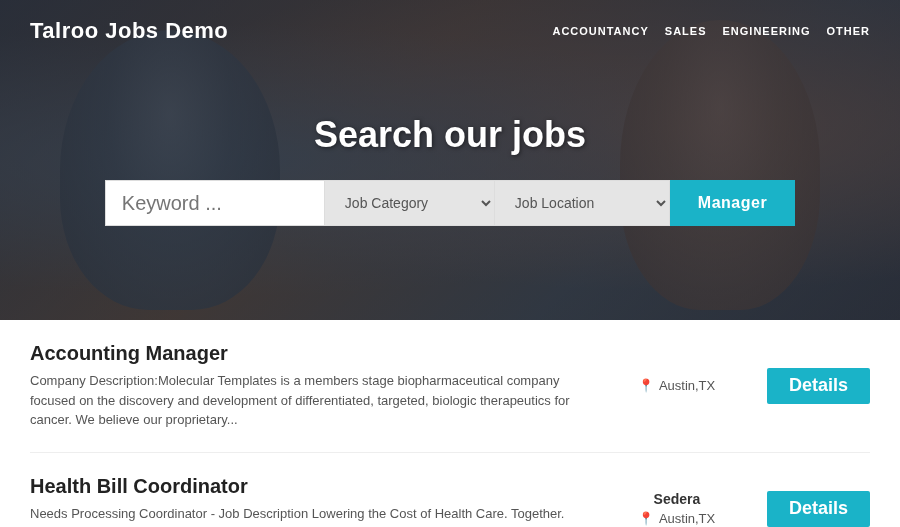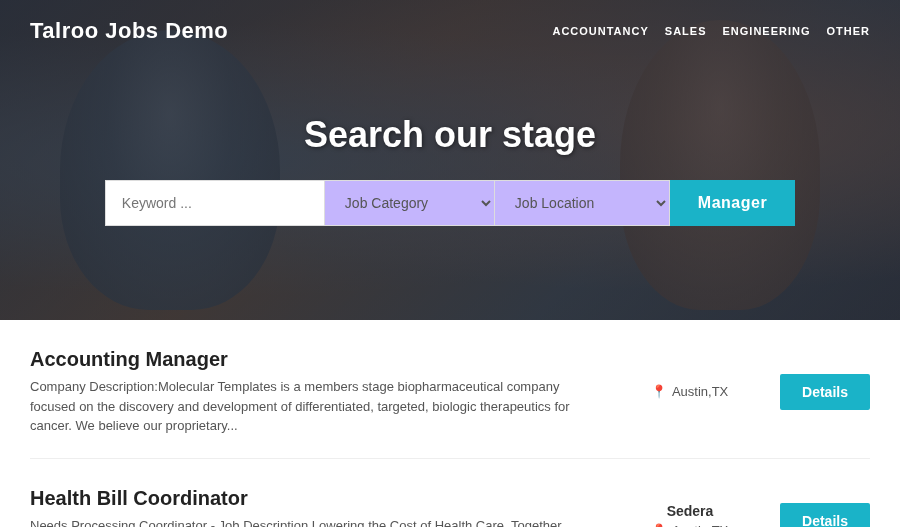--- a/index.html
+++ b/index.html
@@ -96,35 +96,35 @@
     .search-bar {
       display: flex;
       align-items: center;
       gap: 0;
       background: transparent;
     }
     .search-bar input[type="text"] {
       width: 220px;
       height: 46px;
       padding: 0 16px;
-      font-size: 14px;
+      font-size: 20px;
       color: #555;
       border: 1px solid #ddd;
       outline: none;
       background: #fff;
     }
     .search-bar select {
       height: 46px;
       padding: 0 16px;
       font-size: 14px;
       color: #555;
       border: 1px solid #ddd;
       border-left: none;
       outline: none;
-      background: #c4b5fd;
+      background: #e5e5e5;
       appearance: auto;
       cursor: pointer;
     }
     .search-bar select:first-of-type {
       width: 170px;
     }
     .search-bar select:last-of-type {
       width: 175px;
     }
     .search-btn {
@@ -143,21 +143,20 @@
     .listings {
       padding: 0 30px;
       background: #fff;
     }
     .job-item {
       display: flex;
       align-items: center;
       padding: 22px 0;
       border-bottom: 1px solid #eee;
       gap: 20px;
-      margin-top: 6px;
     }
     .job-info {
       flex: 1;
       min-width: 0;
     }
     .job-title {
       font-size: 20px;
       font-weight: bold;
       color: #222;
       margin-bottom: 6px;
@@ -188,21 +187,21 @@
     }
     .location-pin {
       color: #666;
       font-size: 13px;
     }
     .details-btn {
       height: 36px;
       padding: 0 22px;
       background: #1ab3c8;
       color: #fff;
-      font-size: 14px;
+      font-size: 18px;
       font-weight: bold;
       border: none;
       cursor: pointer;
       border-radius: 2px;
       min-width: 90px;
     }
   </style>
 </head>
 <body>
 
@@ -214,21 +213,21 @@
     <div class="logo">Talroo Jobs Demo</div>
     <nav>
       <a>ACCOUNTANCY</a>
       <a>SALES</a>
       <a>ENGINEERING</a>
       <a>OTHER</a>
     </nav>
   </header>
 
   <div class="hero-content">
-    <h1 class="hero-title">Search our stage</h1>
+    <h1 class="hero-title">Search our jobs</h1>
     <div class="search-bar">
       <input type="text" placeholder="Keyword ..." style="">
       <select>
         <option>Job Category</option>
         <option>Accounting</option>
         <option>Engineering</option>
         <option>Sales</option>
         <option>Other</option>
       </select>
       <select>

